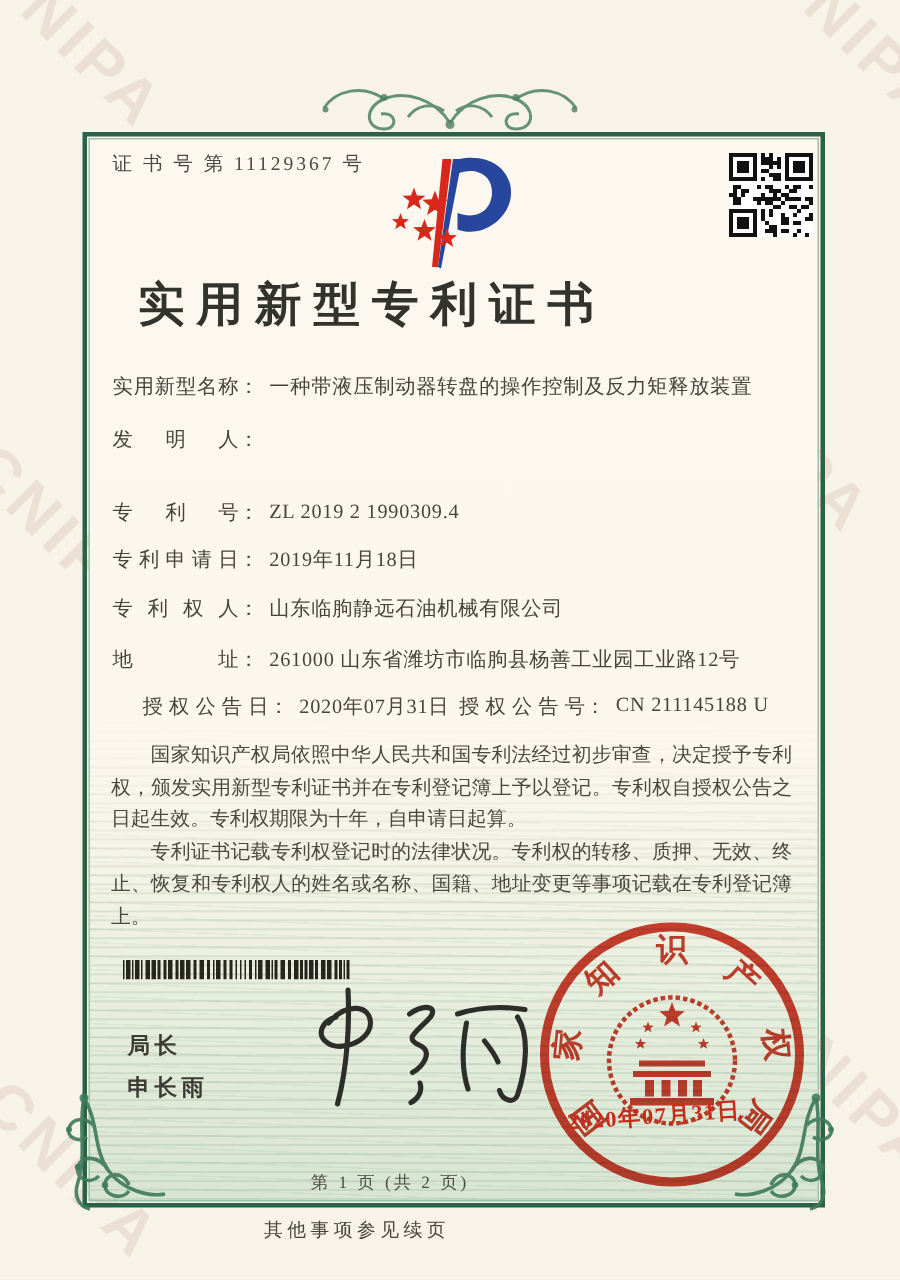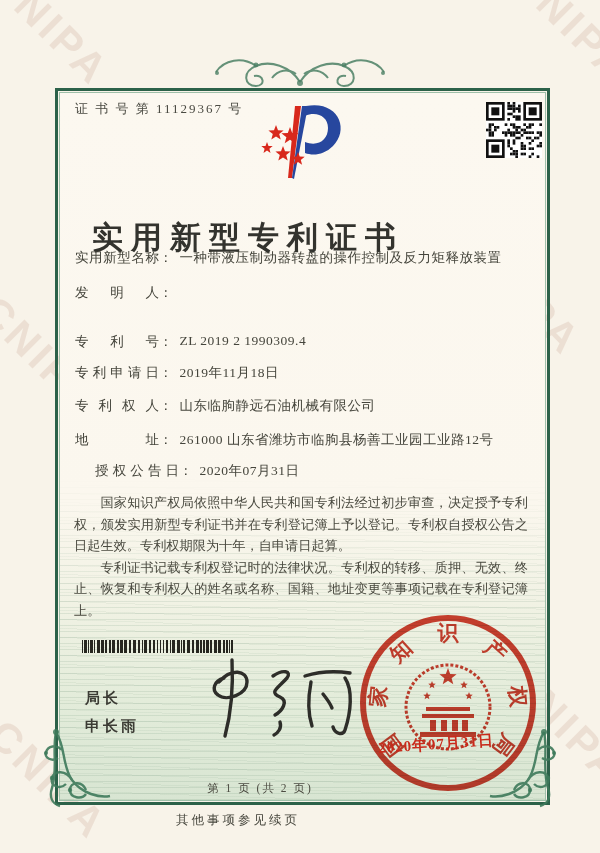--- a/index.html
+++ b/index.html
@@ -17,21 +17,21 @@
       background:linear-gradient(180deg,#fcf8f0 0%,#fbf7ee 58%,#f1f2e4 72%,#e3ecda 86%,#d8e5d2 100%);}
   .stripes{position:absolute;left:0;right:0;bottom:0;height:46%;
       background:
         repeating-linear-gradient(0deg, rgba(98,140,110,.15) 0 1px, rgba(0,0,0,0) 1px 6px),
         repeating-linear-gradient(2deg, rgba(98,140,110,.08) 0 1px, rgba(0,0,0,0) 1px 9px);
       -webkit-mask-image:linear-gradient(180deg,transparent 0,#000 40%);
       mask-image:linear-gradient(180deg,transparent 0,#000 40%);}
   
   .certno{position:absolute;left:75px;top:100px;font-size:13px;letter-spacing:2px;color:#4a4a42;text-align:center;}
   .title{position:absolute;left:0;width:496px;top:182px;text-align:center;
-         font-size:31px;font-weight:bold;letter-spacing:8px;color:#33332e;margin-top:35px;}
+         font-size:31px;font-weight:bold;letter-spacing:8px;color:#33332e;}
   .row{position:absolute;left:75px;font-size:13.5px;color:#45453c;white-space:nowrap;}
   .lab{display:inline-block;width:84px;text-align:justify;text-align-last:justify;vertical-align:top;}
   .colon{margin-right:7px;vertical-align:top;}
   .val{vertical-align:top;letter-spacing:.5px;}
   .val-multi{display:inline-block;white-space:normal;width:352px;line-height:21px;}
   .val-multi span{display:block;}
   .paras{position:absolute;left:74px;top:492px;width:454px;font-size:13.2px;line-height:21.6px;
          color:#49493f;text-align:justify;}
   .paras p{margin:0;text-indent:2em;}
   .official{position:absolute;left:85px;top:684px;font-size:15px;letter-spacing:3px;
@@ -273,20 +273,23 @@
     <span class="lab">专利权人</span><span class="colon">：</span><span class="val">山东临朐静远石油机械有限公司</span>
   </div>
 
   <div class="row" style="top:431px;">
     <span class="lab">地址</span><span class="colon">：</span><span class="val">261000 山东省潍坊市临朐县杨善工业园工业路12号</span>
   </div>
 
   <div class="row" style="top:462px;margin-left:20px;">
     <span class="lab">授权公告日</span><span class="colon">：</span><span class="val">2020年07月31日</span>
   </div>
+  <div class="row" style="top:462px;left:306px;">
+    <span class="lab">授权公告号</span><span class="colon">：</span><span class="val">CN 211145188 U</span>
+  </div>
 
   <div class="paras">
     <p>国家知识产权局依照中华人民共和国专利法经过初步审查，决定授予专利权，颁发实用新型专利证书并在专利登记簿上予以登记。专利权自授权公告之日起生效。专利权期限为十年，自申请日起算。</p>
     <p>专利证书记载专利权登记时的法律状况。专利权的转移、质押、无效、终止、恢复和专利权人的姓名或名称、国籍、地址变更等事项记载在专利登记簿上。</p>
   </div>
 
   <svg class="barcode-wrap" id="barcode" viewBox="0 0 154 13" preserveAspectRatio="none">
       <rect x="0" y="0" width="1" height="13" fill="#26261f"></rect>
       <rect x="2" y="0" width="3" height="13" fill="#26261f"></rect>
       <rect x="6" y="0" width="1" height="13" fill="#26261f"></rect>

